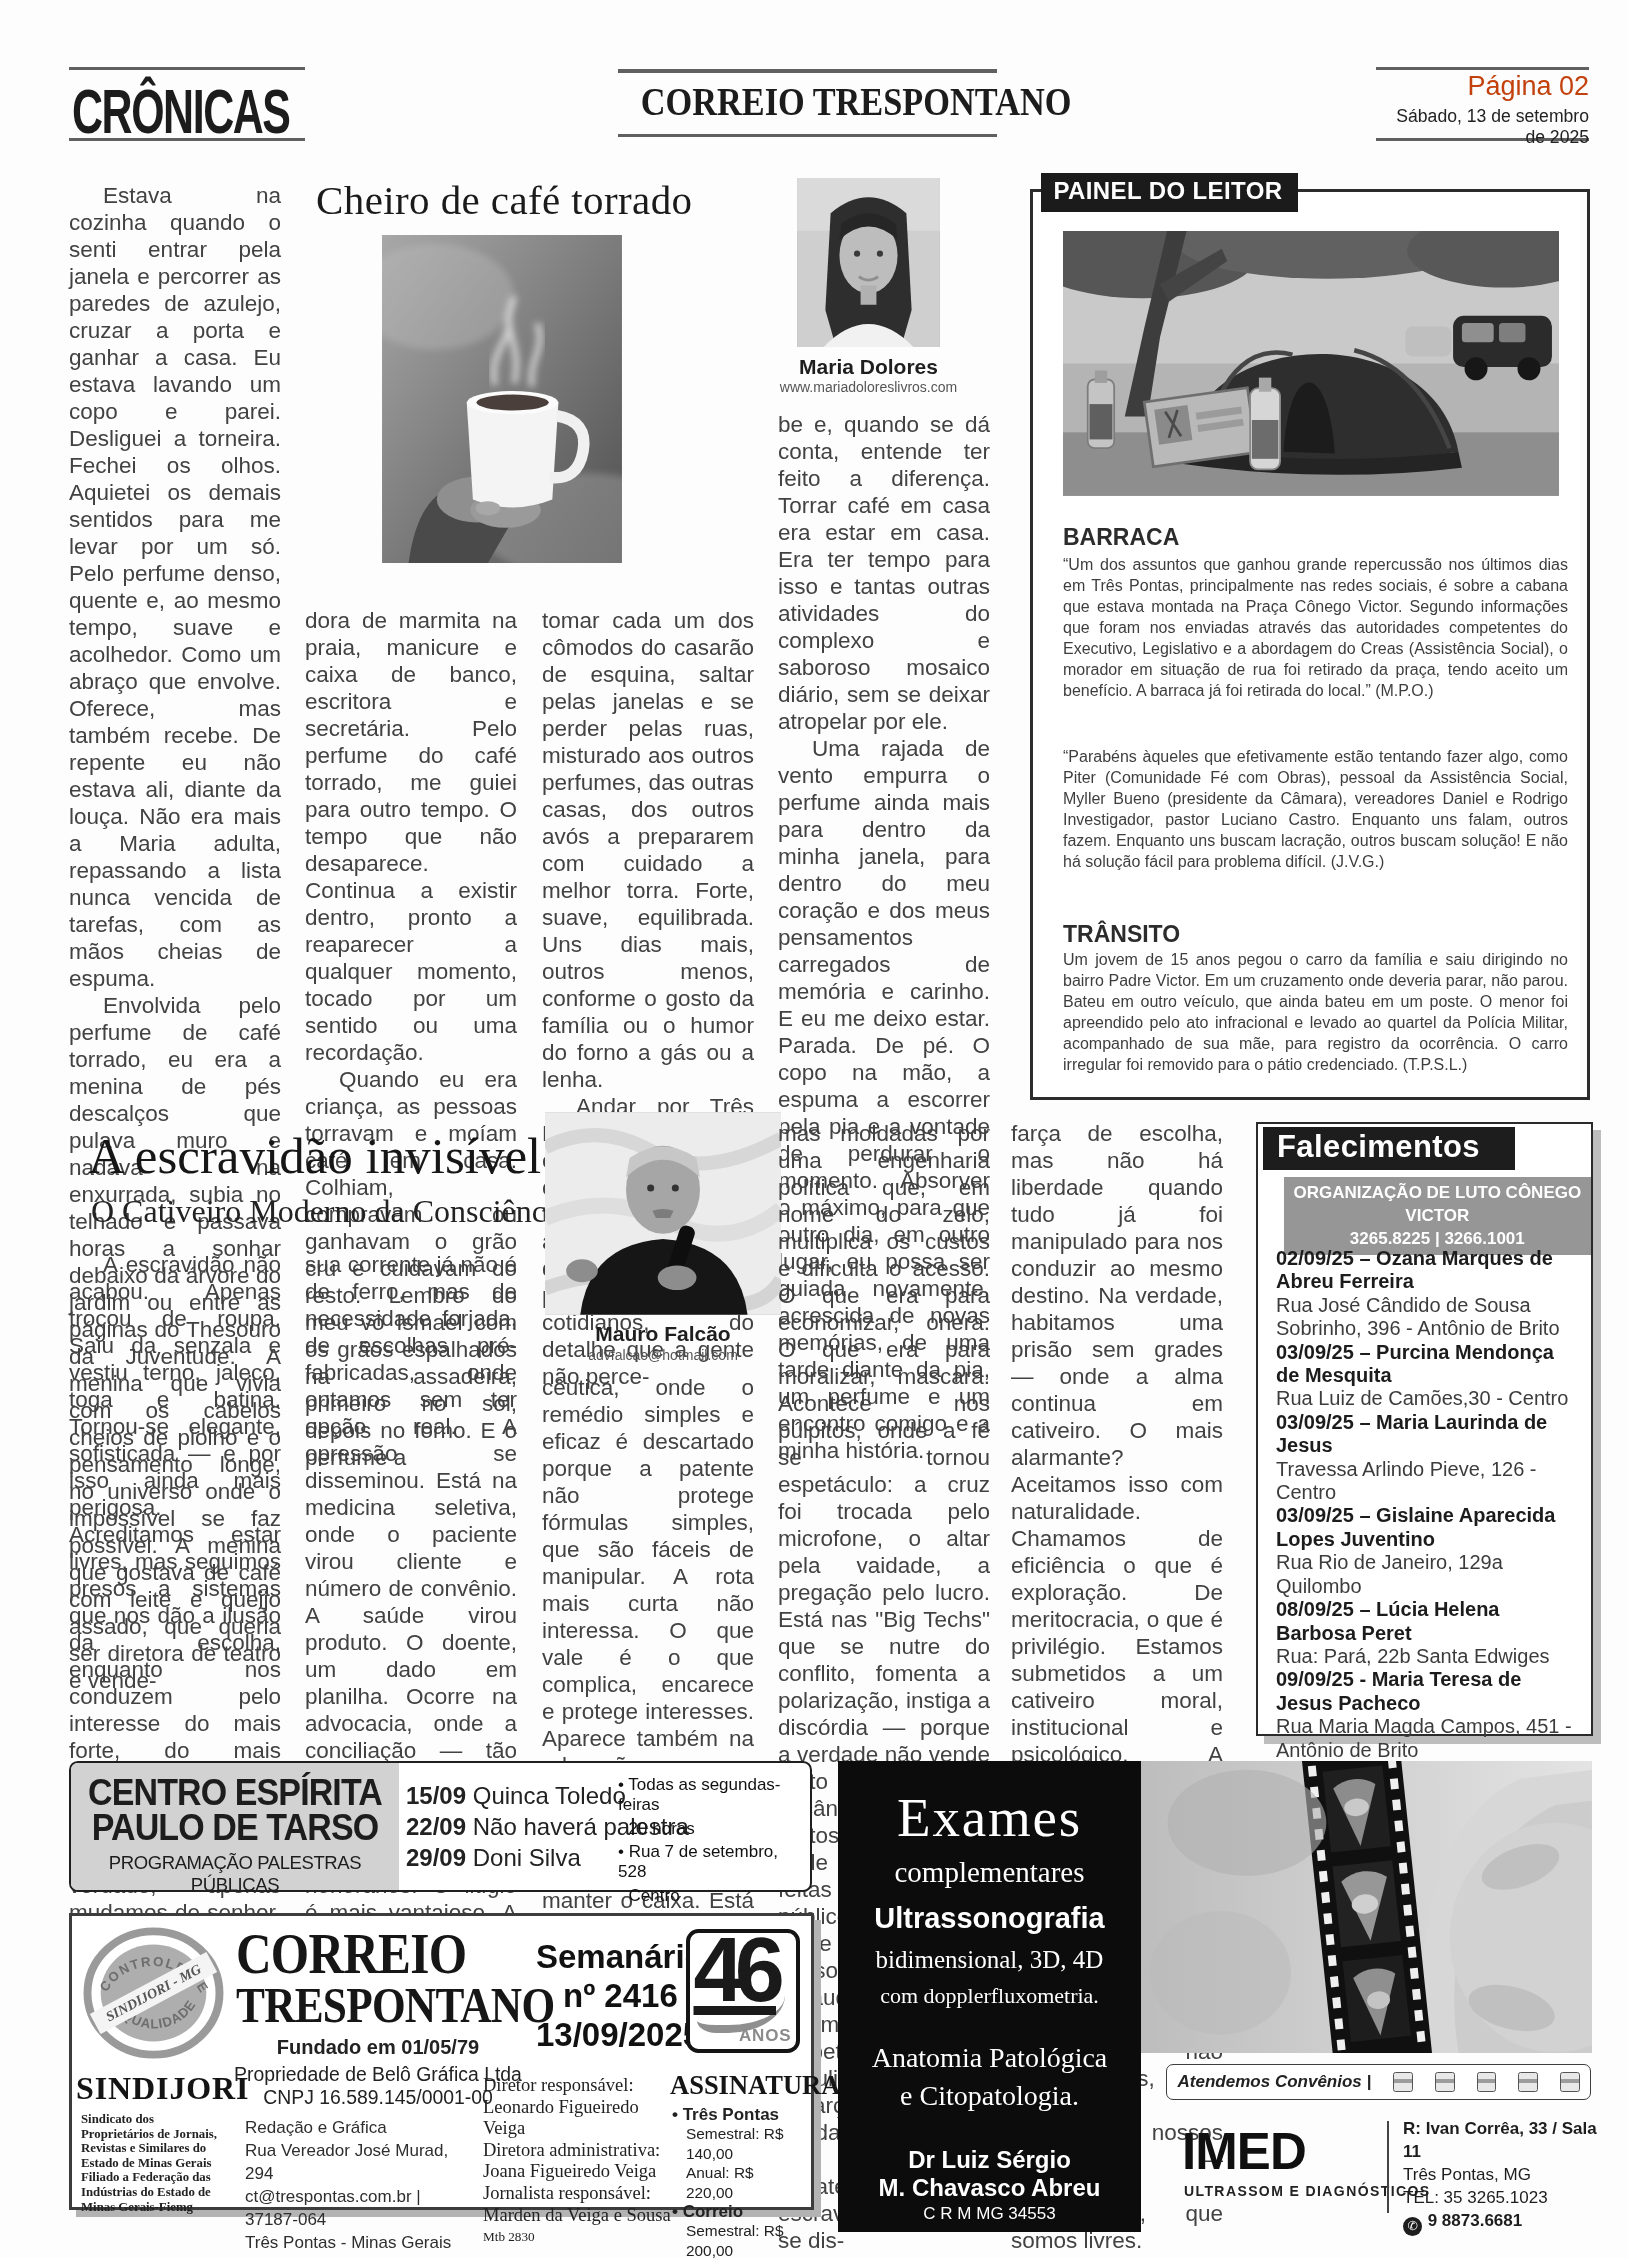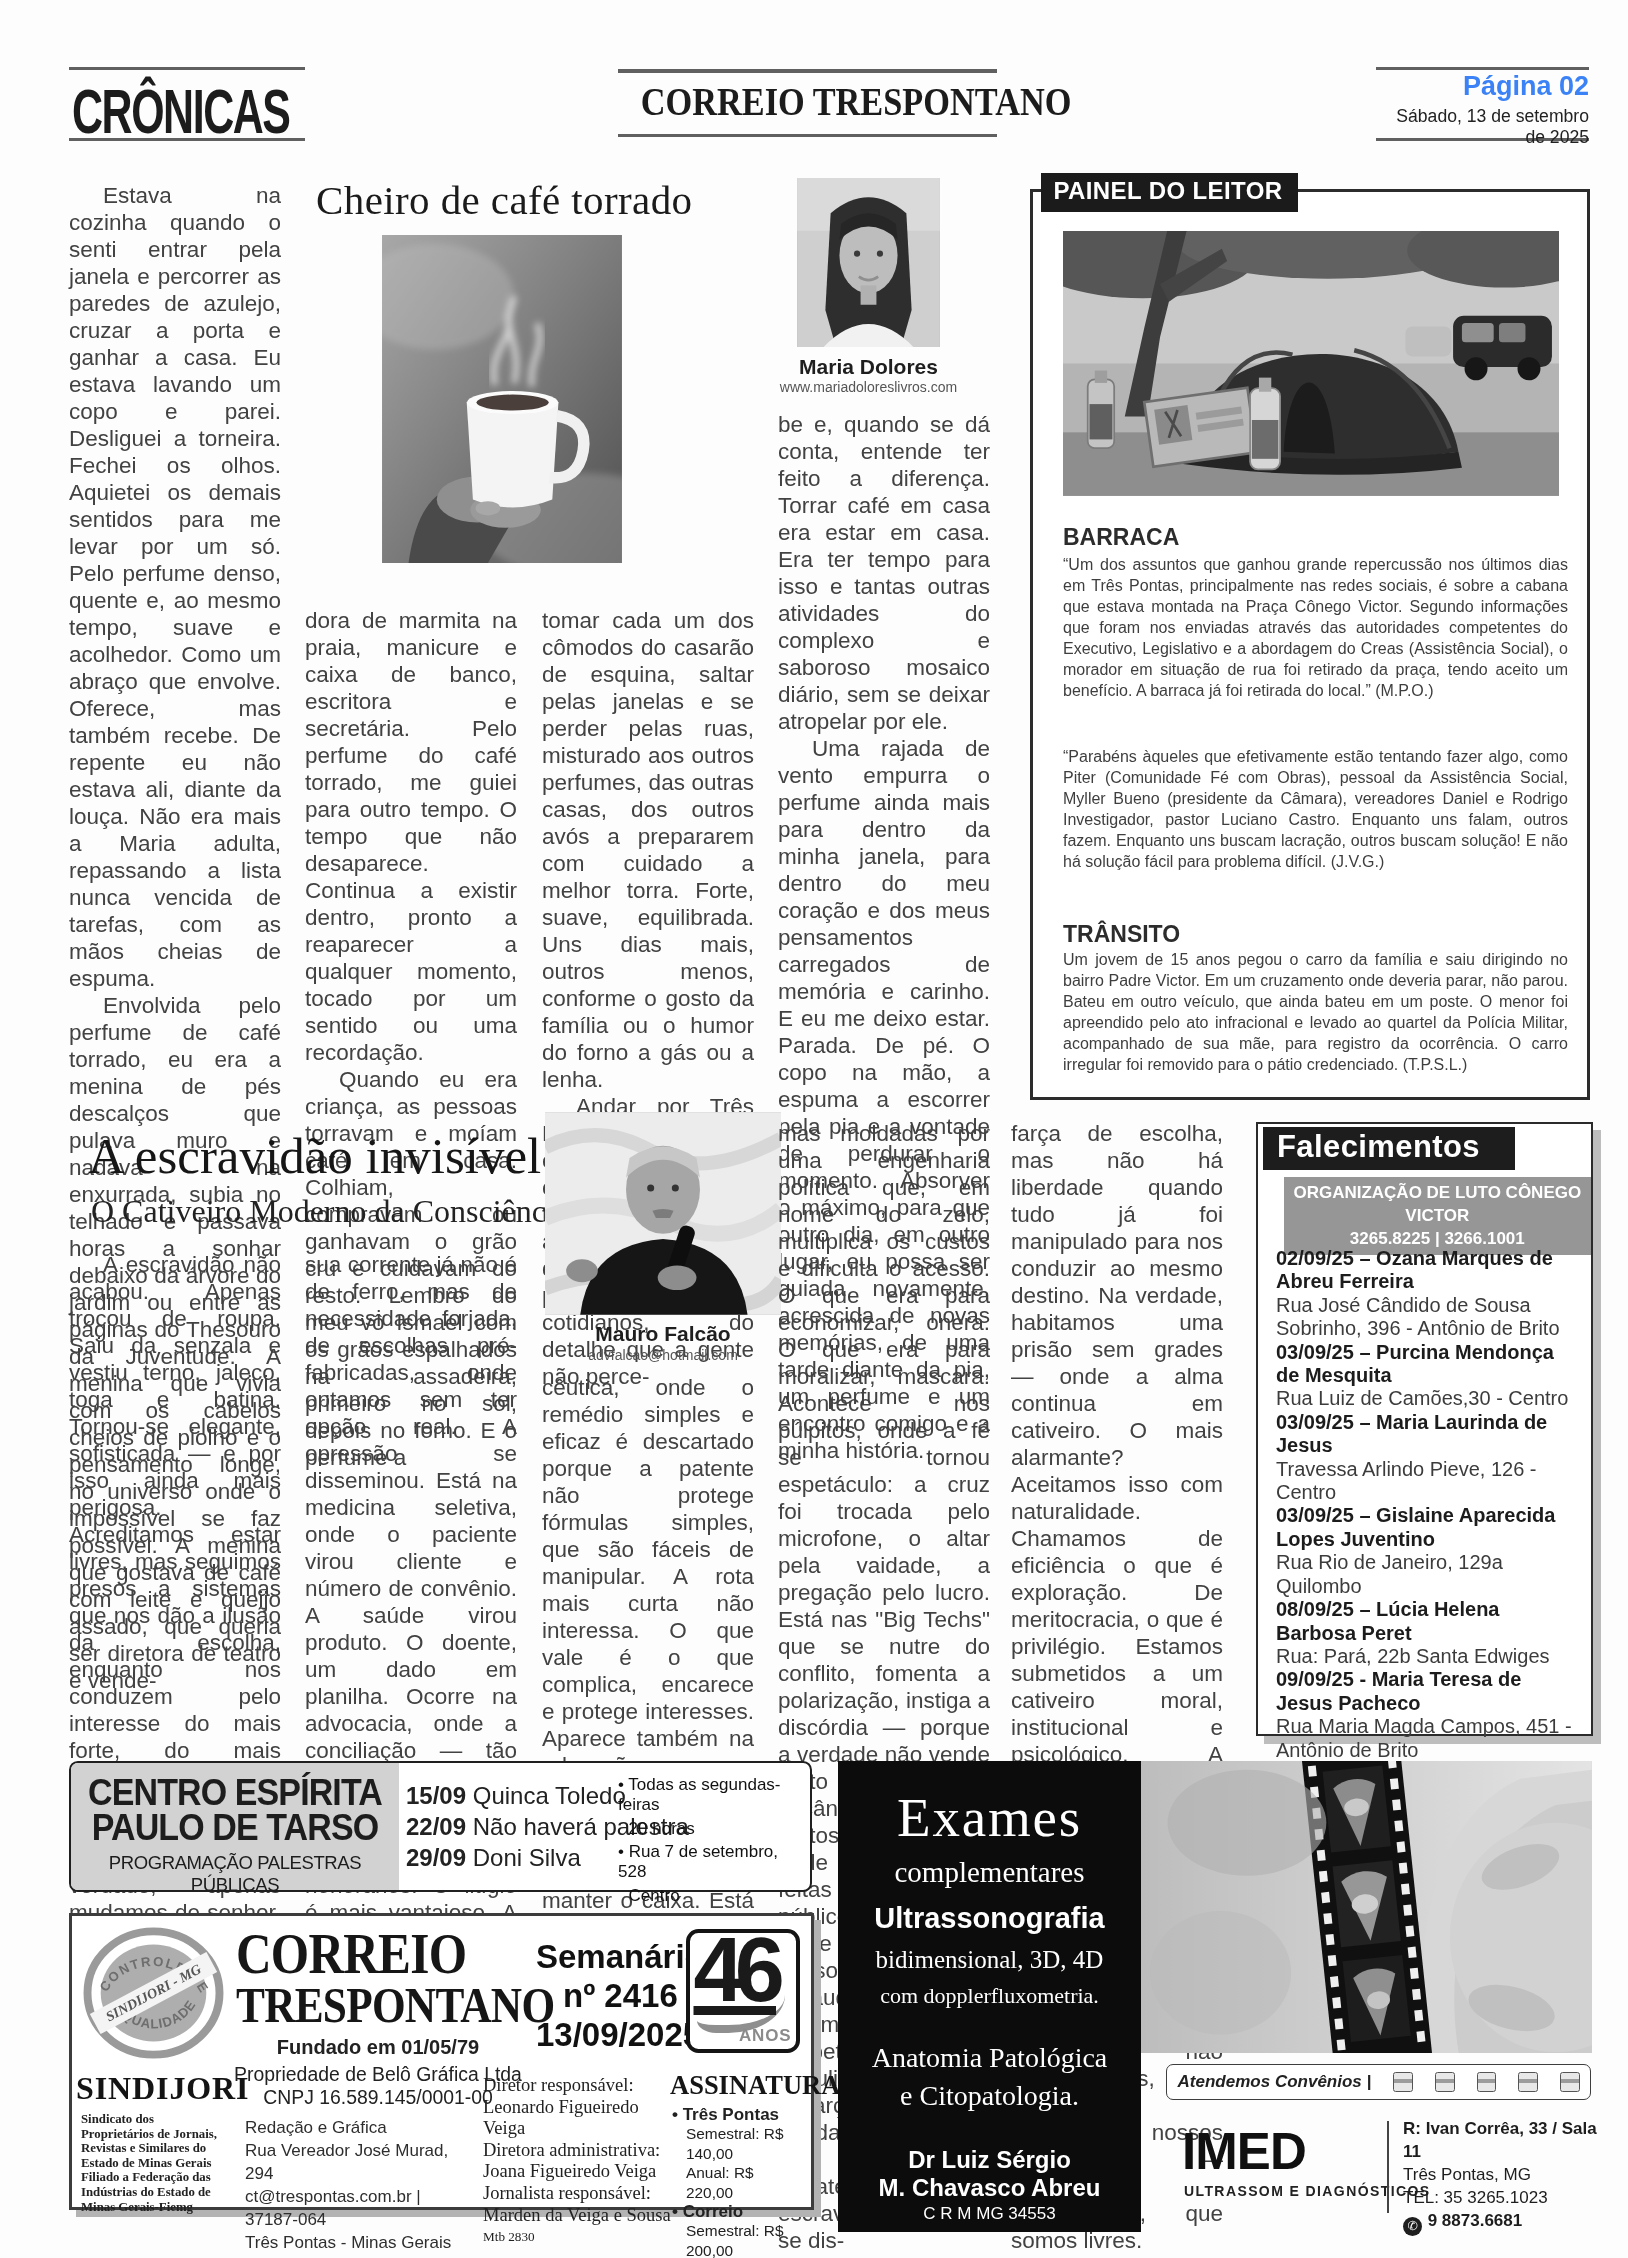--- a/index.html
+++ b/index.html
@@ -5,21 +5,21 @@
   html,body{margin:0;padding:0;}
   body{width:1629px;height:2258px;background:#fdfdfd;position:relative;
        font-family:"Liberation Sans",sans-serif;color:#414141;overflow:hidden;}
   .abs{position:absolute;}
   .rule{position:absolute;height:2.6px;background:#606060;}
   
   .sect-title{font-weight:bold;font-size:55px;color:#1c1c1c;letter-spacing:-1.8px;
               transform:scaleX(.78) scaleY(1.15);transform-origin:left top;white-space:nowrap;}
   .paper-title{font-family:"Liberation Serif",serif;font-weight:700;font-size:39px;color:#1c1c1c;
                transform:scaleX(.88);transform-origin:center top;white-space:nowrap;text-align:center;width:100%;}
-  .pagenum{font-weight:bold;font-size:27px;color:#3b82f6;text-align:right;width:100%;}
+  .pagenum{font-weight:normal;font-size:27px;color:#c2410c;text-align:right;width:100%;}
   .pagedate{font-size:17.6px;color:#222;text-align:right;width:100%;}
   
   .col{position:absolute;width:212px;text-align:justify;font-size:22.5px;line-height:27px;color:#424242;}
   .col p{margin:0;}
   .col p.ind{text-indent:34px;}
   .headline1{position:absolute;font-family:"Liberation Serif",serif;font-size:41px;color:#1b1b1b;
              letter-spacing:0.4px;white-space:nowrap;}
   .caption-name{position:absolute;font-weight:bold;font-size:21px;color:#1e1e1e;text-align:center;}
   .caption-sub{position:absolute;font-size:14px;color:#555;text-align:center;}
   .ph{position:absolute;overflow:hidden;background:#bbb;}

